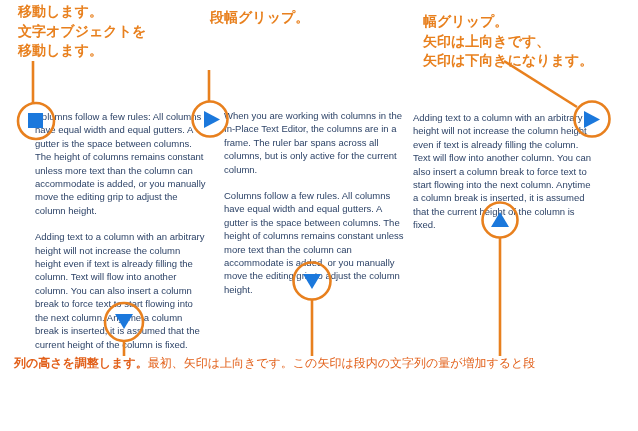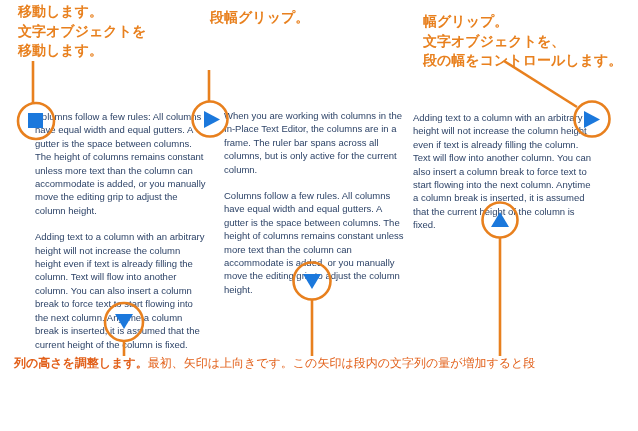--- a/index.html
+++ b/index.html
@@ -52,22 +52,22 @@
   <div class="callout callout-1">
     <div class="line">移動します。</div>
     <div class="line">文字オブジェクトを</div>
     <div class="line">移動します。</div>
   </div>
   <div class="callout callout-2">
     <div class="line">段幅グリップ。</div>
   </div>
   <div class="callout callout-3">
     <div class="line">幅グリップ。</div>
-    <div class="line">文字オブジェクトを、</div>
-    <div class="line">段の幅をコントロールします。</div>
+    <div class="line">矢印は上向きです、</div>
+    <div class="line">矢印は下向きになります。</div>
   </div>
 
   <div class="col col-1">
     <p>Columns follow a few rules: All columns have equal width and equal gutters. A gutter is the space between columns. The height of columns remains constant unless more text than the column can accommodate is added, or you manually move the editing grip to adjust the column height.</p>
     <p>Adding text to a column with an arbitrary height will not increase the column height even if text is already filling the column. Text will flow into another column. You can also insert a column break to force text to start flowing into the next column. Anytime a column break is inserted, it is assumed that the current height of the column is fixed.</p>
   </div>
   <div class="col col-2">
     <p>When you are working with columns in the In-Place Text Editor, the columns are in a frame. The ruler bar spans across all columns, but is only active for the current column.</p>
     <p>Columns follow a few rules. All columns have equal width and equal gutters. A gutter is the space between columns. The height of columns remains constant unless more text than the column can accommodate is added, or you manually move the editing grip to adjust the column height.</p>
   </div>

